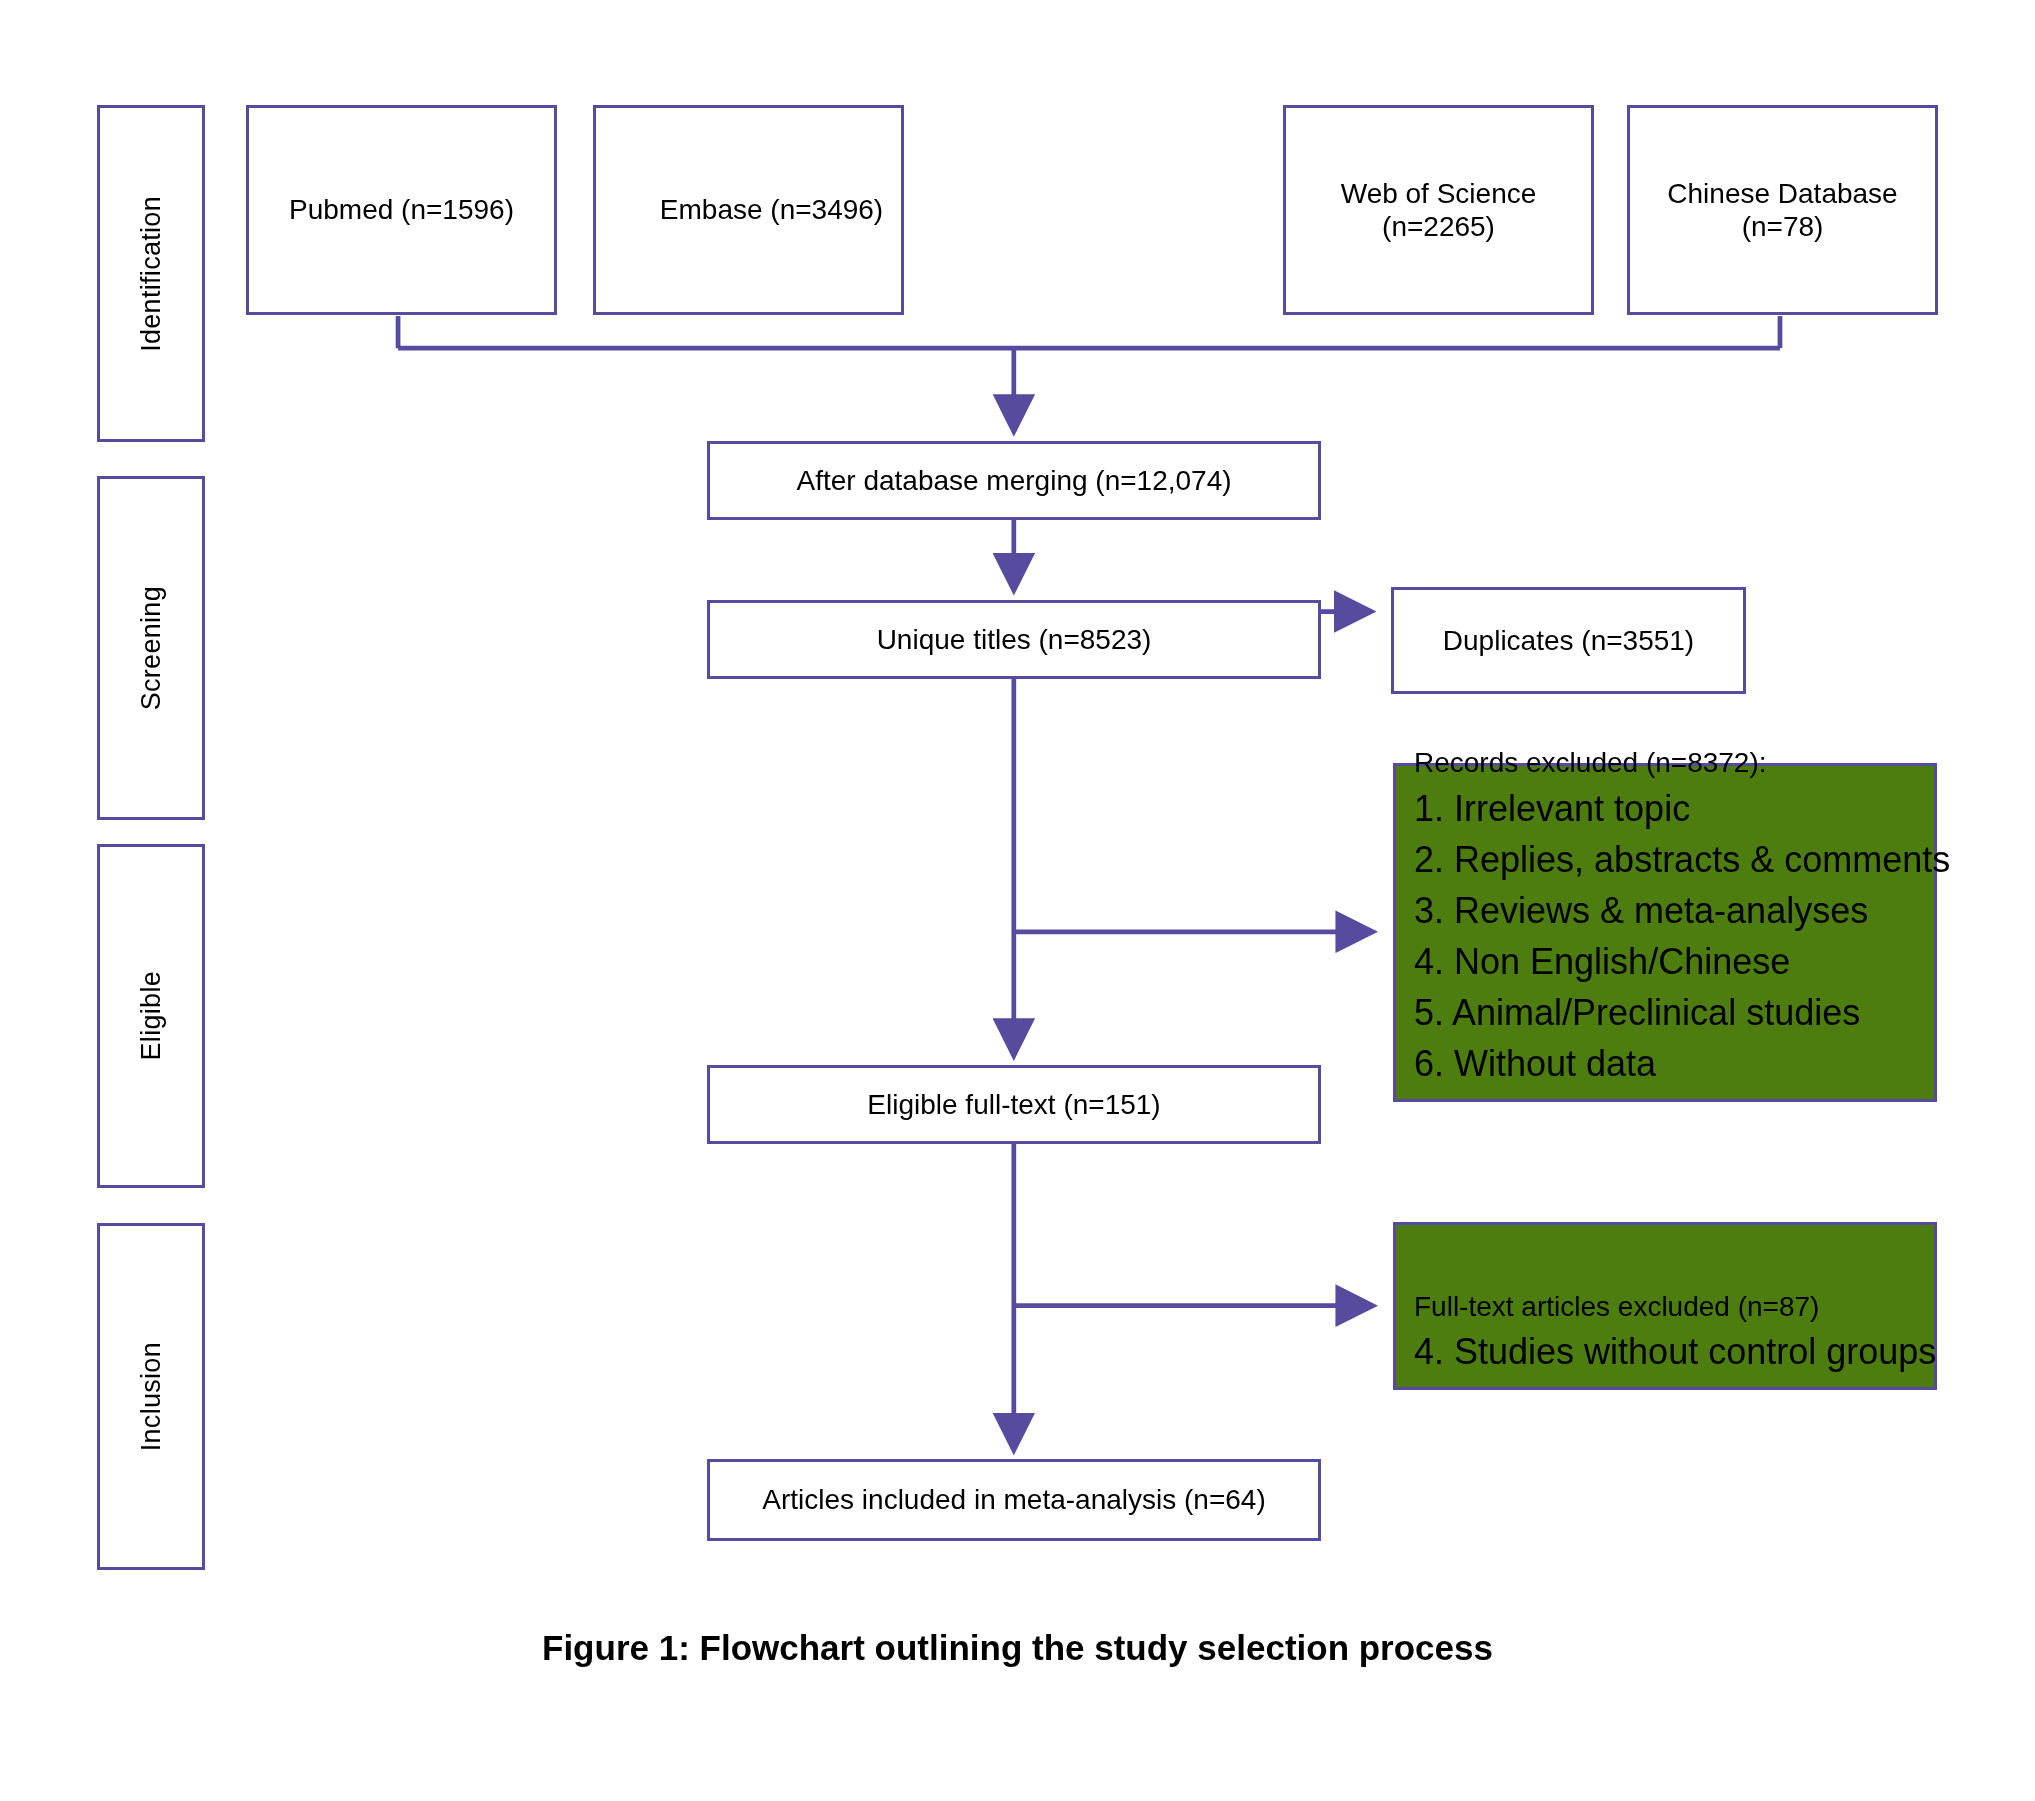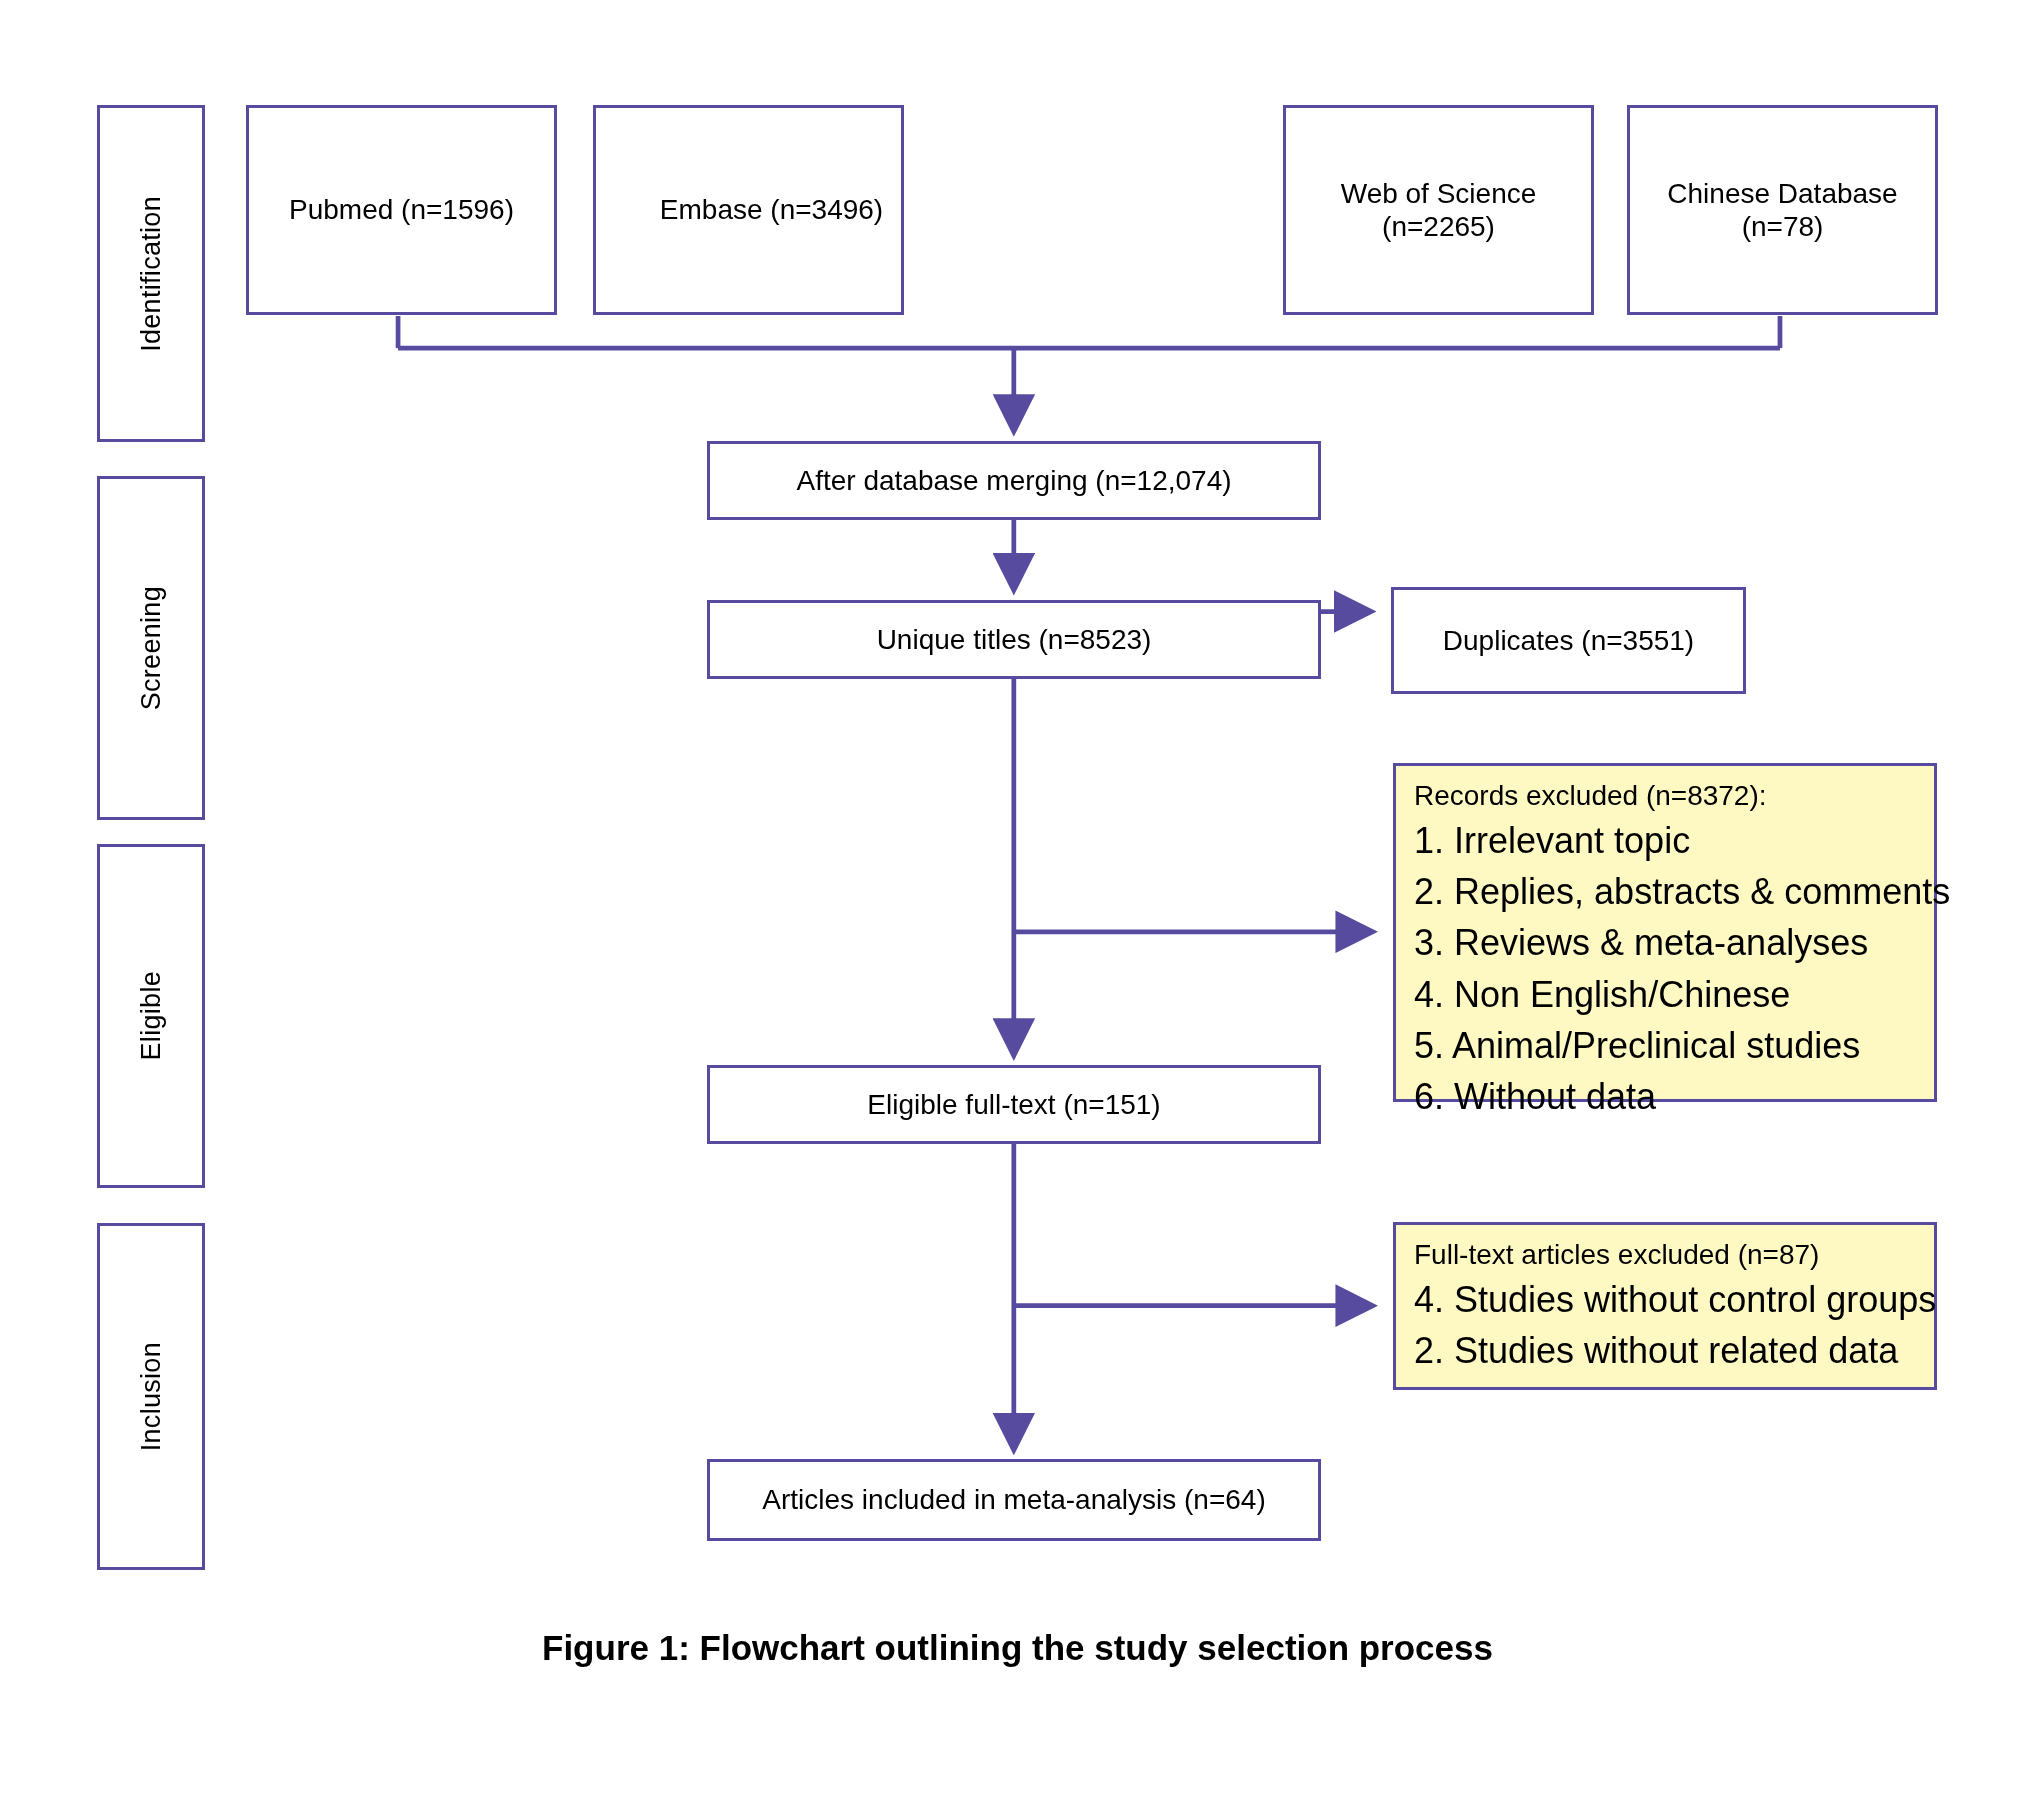--- a/index.html
+++ b/index.html
@@ -58,24 +58,24 @@
     color: #000000;
     writing-mode: vertical-rl;
     transform: rotate(180deg);
     white-space: nowrap;
     letter-spacing: 0.3px;
   }
   .list-box {
     position: absolute;
     box-sizing: border-box;
     border: 3.7px solid #564B9E;
-    background: #fef9c3;
+    background: #4d7c0f;
     display: flex;
     flex-direction: column;
-    justify-content: flex-start;
+    justify-content: flex-end;
     padding: 9.5px 0 9.5px 18px;
   }
   .list-box .list-head {
     font-size: 28px;
     color: #000000;
     line-height: 1.42;
     white-space: nowrap;
   }
   .list-box .list-item {
     font-size: 36px;
@@ -181,19 +181,18 @@
     <div class="list-item">2. Replies, abstracts &amp; comments</div>
     <div class="list-item">3. Reviews &amp; meta-analyses</div>
     <div class="list-item">4. Non English/Chinese</div>
     <div class="list-item">5. Animal/Preclinical studies</div>
     <div class="list-item">6. Without data</div>
   </div>
 
   <div class="list-box" style="left:1393px; top:1222px; width:544px; height:168px;">
     <div class="list-head">Full-text articles excluded (n=87)</div>
     <div class="list-item">4. Studies without control groups</div>
-    <div class="list-item">2. Studies without related data</div>
   </div>
 
   <div class="figure-caption">Figure 1: Flowchart outlining the study selection process</div>
 
 </div>
 
 
 </body></html>

